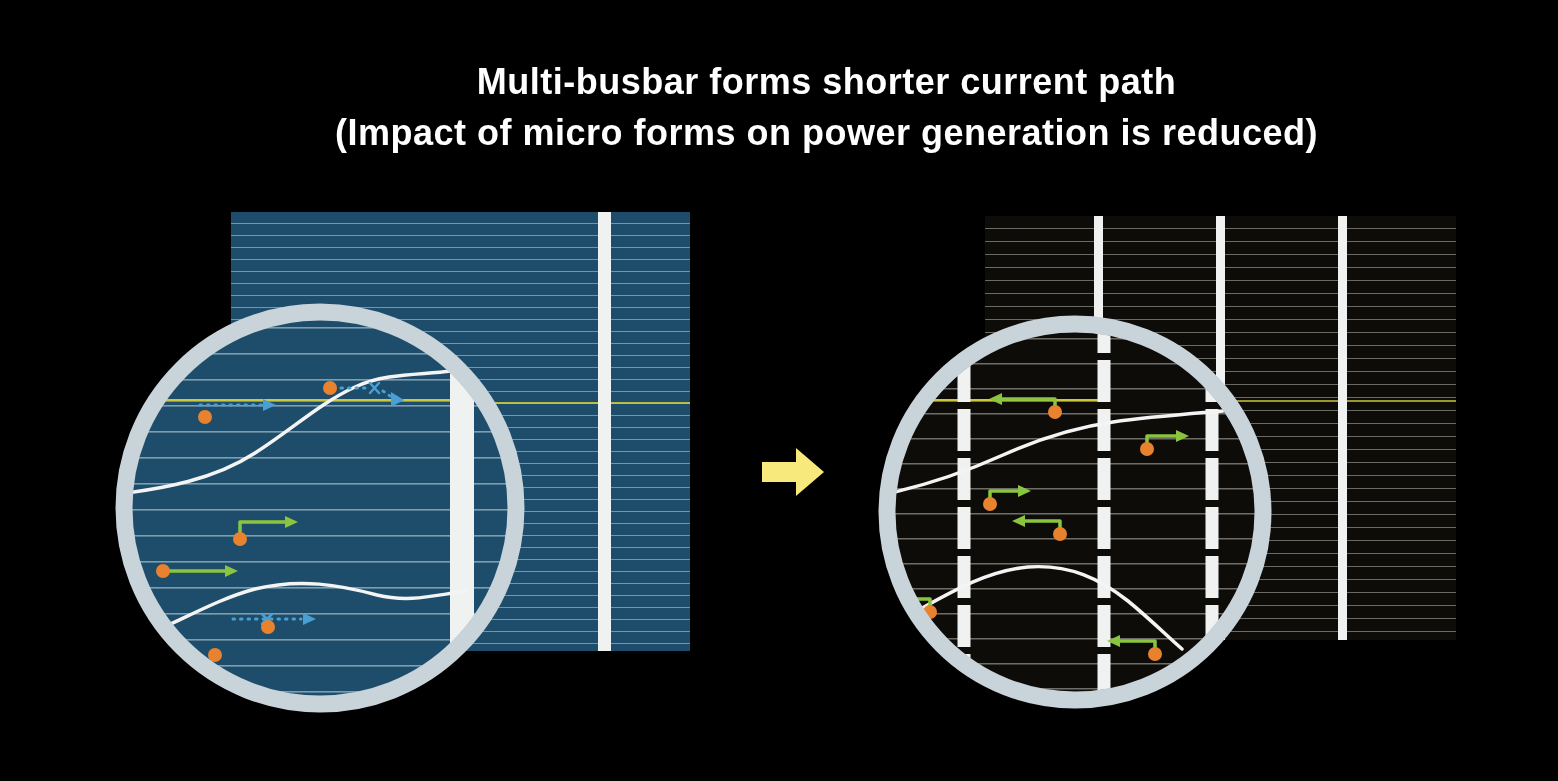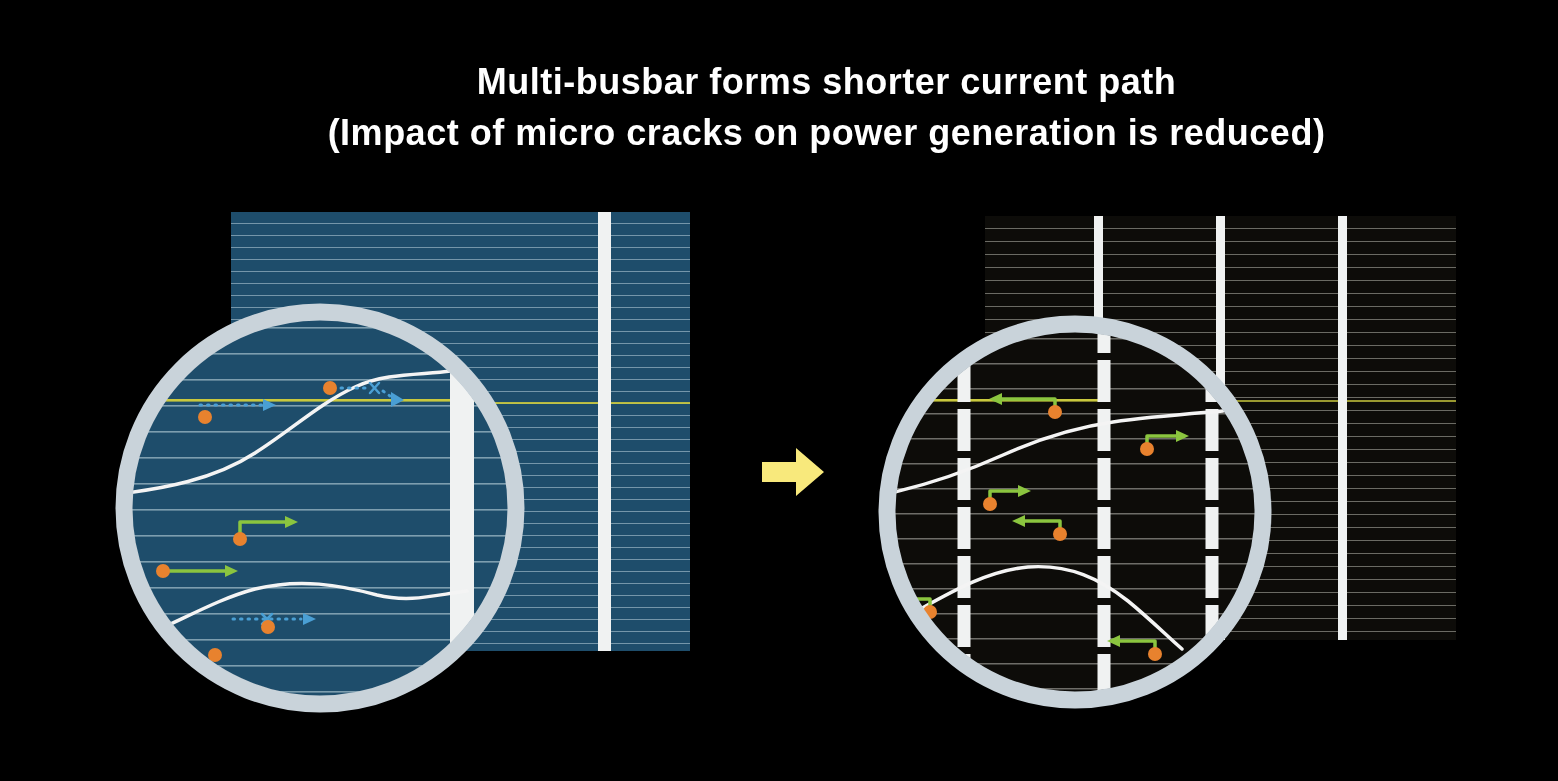--- a/index.html
+++ b/index.html
@@ -57,21 +57,21 @@
   .ring{fill:none;stroke:var(--ring_gray,#c9d3da);stroke-width:17;}
   .yellow-fill{fill:var(--transition_arrow,#f8e97c);}
 </style>
 </head>
 <body>
 
 <div class="stage">
 
   <div class="title">
     <div>Multi-busbar forms shorter current path</div>
-    <div>(Impact of micro cracks on power generation is reduced)</div>
+    <div>(Impact of micro forms on power generation is reduced)</div>
   </div>
 
   <div class="cell cell-left">
     <div class="finger-highlight"></div>
     <div class="busbar"></div>
   </div>
 
   <svg class="magnifier" style="left:115px;top:303px" width="410" height="410" viewBox="0 0 410 410">
     <defs>
       <clipPath id="clipL">

